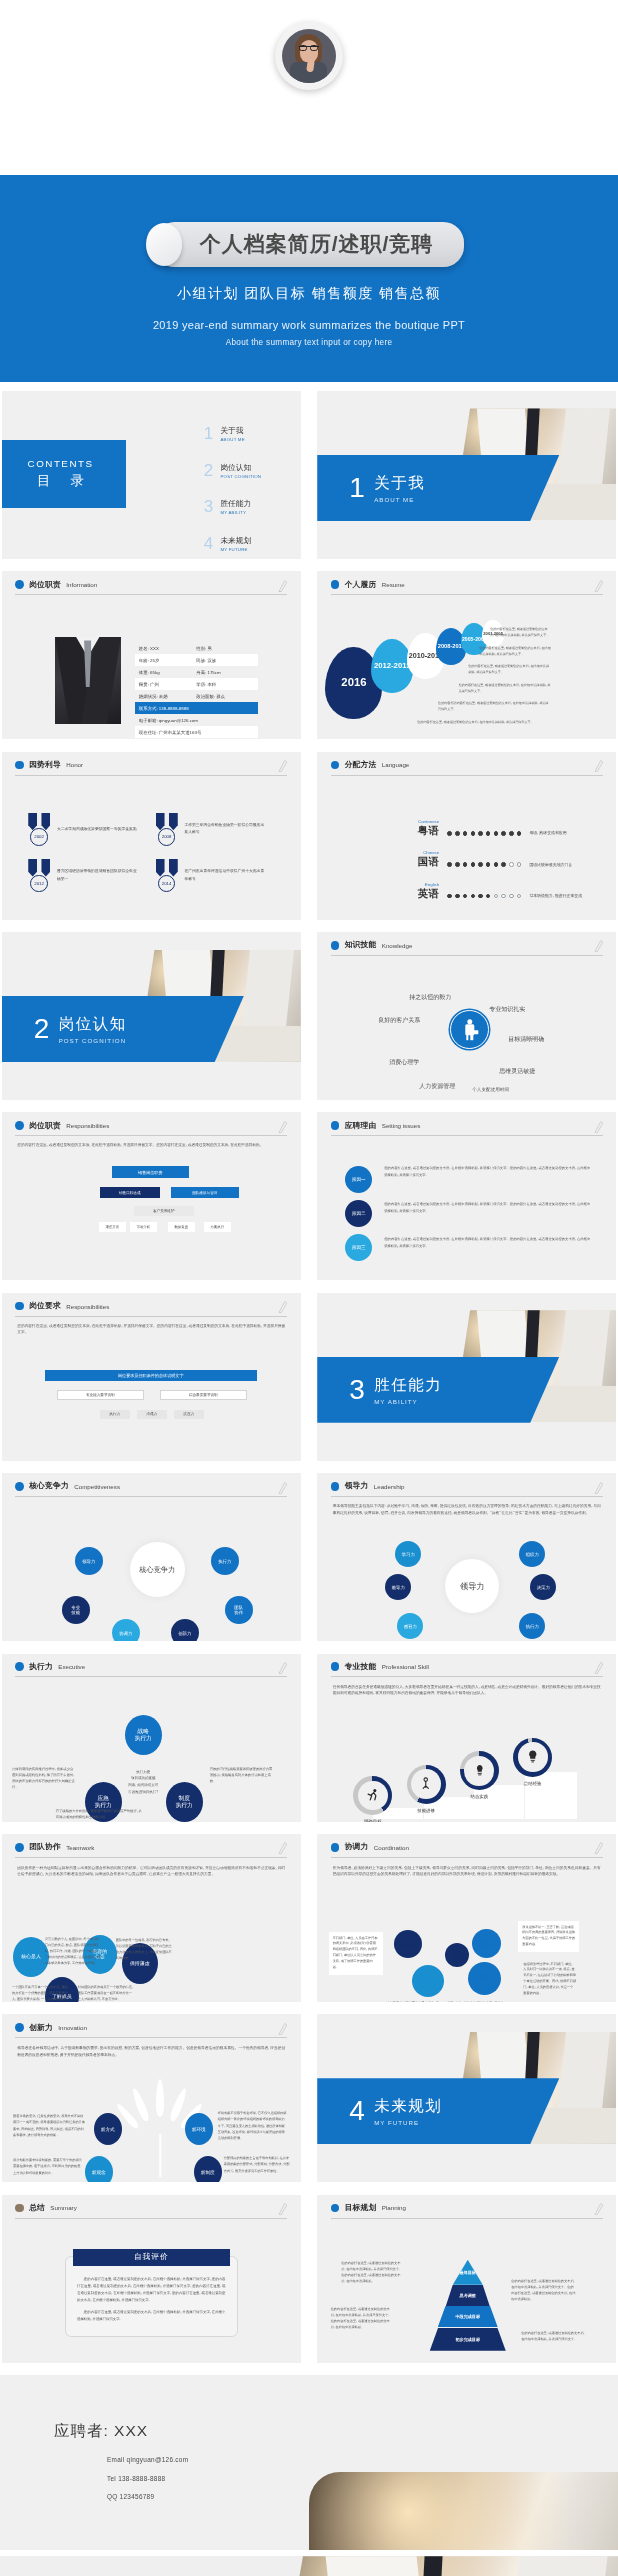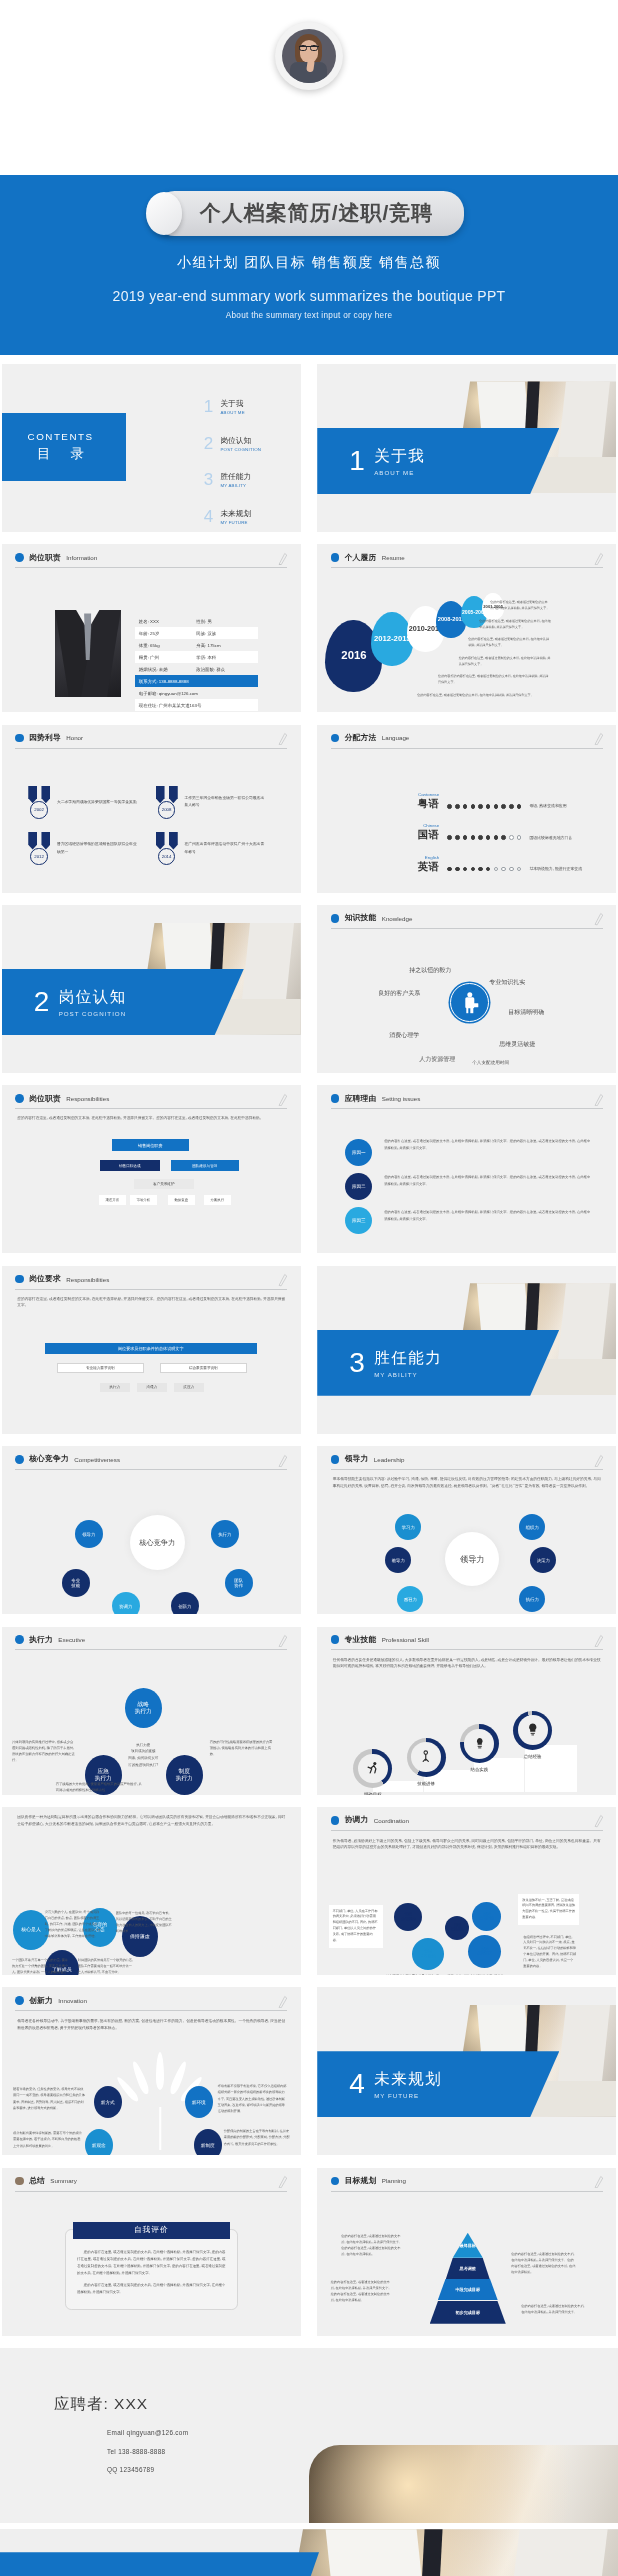--- a/index.html
+++ b/index.html
@@ -24,35 +24,35 @@
     background:#5b5b66;
   }
   .avatar-inner .hair{position:absolute;left:13.4px;top:5.2px;width:27px;height:32px;border-radius:13.4px 13.4px 10.3px 10.3px;background:#6d4a32;}
   .avatar-inner .face{position:absolute;left:17.5px;top:11.3px;width:18.5px;height:23px;border-radius:9.3px;background:#dfb49a;}
   .avatar-inner .glass{position:absolute;left:17px;top:17.5px;width:19.6px;height:5.7px;border-top:1.5px solid #23242a;}
   .avatar-inner .gl,.avatar-inner .gr{position:absolute;top:16.5px;width:8.2px;height:6.2px;border:1.5px solid #23242a;border-radius:2.6px;}
   .avatar-inner .gl{left:16.5px;} .avatar-inner .gr{left:28px;}
   .avatar-inner .body{position:absolute;left:8.2px;top:33px;width:37px;height:24px;border-radius:7.2px 7.2px 0 0;background:#4a4f5c;}
   .avatar-inner .hand{position:absolute;left:25px;top:30px;width:7.2px;height:13.4px;border-radius:3.6px;background:#e2b79c;transform:rotate(8deg);}
 
-  .cover-band{ background:#1272c4; padding:16px 0 35px; text-align:center; position:relative;}
+  .cover-band{ background:#1272c4; padding:47px 0 35px; text-align:center; position:relative;}
   .cover-pill{
     display:inline-block; position:relative;
     background:linear-gradient(180deg,#e9eaec 0%,#dddee1 55%,#cfd0d4 100%);
     border-radius:20.6px; padding:8.2px 31px 9.3px 46px;
     box-shadow:0 3.1px 7.2px rgba(0,0,0,.22);
   }
   .cover-pill:before{
     content:""; position:absolute; left:-7.2px; top:1px; width:36px; height:calc(100% - 2.1px);
     border-radius:50%; background:linear-gradient(145deg,#ffffff,#e4e5e8);
     box-shadow:0 2.6px 5.2px rgba(0,0,0,.22);
   }
   .cover-title{ font-size:21px; font-weight:bold; color:#4a4a4a; letter-spacing:1px; position:relative;}
   .cover-sub{ color:#ffffff; font-size:14px; margin-top:17.5px; letter-spacing:1.5px; }
-  .cover-en1{ color:#eaf2fb; font-size:14px; margin-top:16.5px; letter-spacing:0.3px;}
+  .cover-en1{ color:#eaf2fb; font-size:11px; margin-top:16.5px; letter-spacing:0.3px;}
   .cover-en2{ color:#eaf2fb; font-size:8.2px; margin-top:6.2px; letter-spacing:0.3px;}
   .slide{
     width:299px; height:168px; margin:0 0 6.2px 0; background:#f0f0f0;
     position:relative; overflow:hidden;
   }
   .grid-row{ display:flex; width:618px; padding:0 0px; justify-content:center; gap:16.5px; margin-bottom:6.2px;}
   .slide-head{ padding:8.2px 13.4px 0 13.4px; }
   .sh-row{ display:flex; align-items:center; gap:5.2px; padding-bottom:4.6px; border-bottom:0.5px solid #c9cbcd; position:relative;}
   .sh-dot{ width:8.8px;height:8.8px;border-radius:50%;background:#1272c4; flex:none;}
   .sh-dot.brown{ background:#8d7863;}
@@ -772,20 +772,30 @@
             </div>
             </div>
           <div class="ring-lbl">总结经验</div>
           </div>
       </div>
     </div>
   </div>
 
   <div class="grid-row">
     <div class="slide">
+      <div class="slide-head">
+          <div class="sh-row">
+        <span class="sh-dot"></span>
+        <span class="sh-cn">团队协作</span>
+        <span class="sh-en">Teamwork</span>
+        <svg class="pen" viewBox="0 0 20 26">
+              <path d="M4 24 L15 3 L19 6 L8 25 Z" fill="none" stroke="#b6b8ba" stroke-width="1.1"></path>
+            </svg>
+      </div>
+        </div>
       <div class="body-txt" style="padding-top:7.2px">团队协作是一种为达到既定目标所显示出来的自愿合作和协同努力的精神。它可以调动团队成员的所有资源和才智, 并且会自动地驱除所有不和谐和不公正现象, 同时会给予那些诚心, 大公无私的奉献者适当的回报, 如果团队合作是出于自觉自愿时, 它必将会产生一股强大而且持久的力量。</div>
       <div class="bub" style="left:11.3px;top:103px;width:36px;height:40px;background:#1a8fd0;font-size:4.9px;border-radius:50%">核心是人</div>
       <div class="bub" style="left:81px;top:101px;width:34px;height:39px;background:#1a8fd0;font-size:4.9px;white-space:pre-line">包容的
 心态</div>
       <div class="bub" style="left:120px;top:109px;width:36px;height:41px;background:#132e6b;font-size:4.9px">保持谦虚</div>
       <div class="bub" style="left:43px;top:143px;width:34px;height:39px;background:#132e6b;font-size:4.9px">了解成员</div>
       <div class="tw-note" style="left:43px;top:102px">没有完美的个人, 在团队中, 每个成员都有自己的优点, 缺点, 团队领着力协调互助, 协同工作, 沟通, 团队的每个成员应了解彼此的优点和弱点, 让各在团队合作中能够化整体为零, 工作效率会倍增。</div>
       <div class="tw-note" style="left:10.3px;top:150px">一个团队不能只有单一个人的力量, 要靠协力打造一个优秀的团队, 而不是代表个人, 团队代表大家都, 一个人的能力在有限的, 只有团队的力量是无限的。</div>
       <div class="tw-note" style="left:76px;top:150px">对待团队的其他成员有一个敞开的心态, 团队工作需要成员在一起不断地分化一些人才能够认可, 不会有分歧。</div>
       <div class="tw-note" style="left:114px;top:103px">团队中的每一位成员, 都有他自己专长, 所以运用其特长的来说, 有助于自己的主动力放在他人的努力上, 才能促使团队不断地成长。</div>

